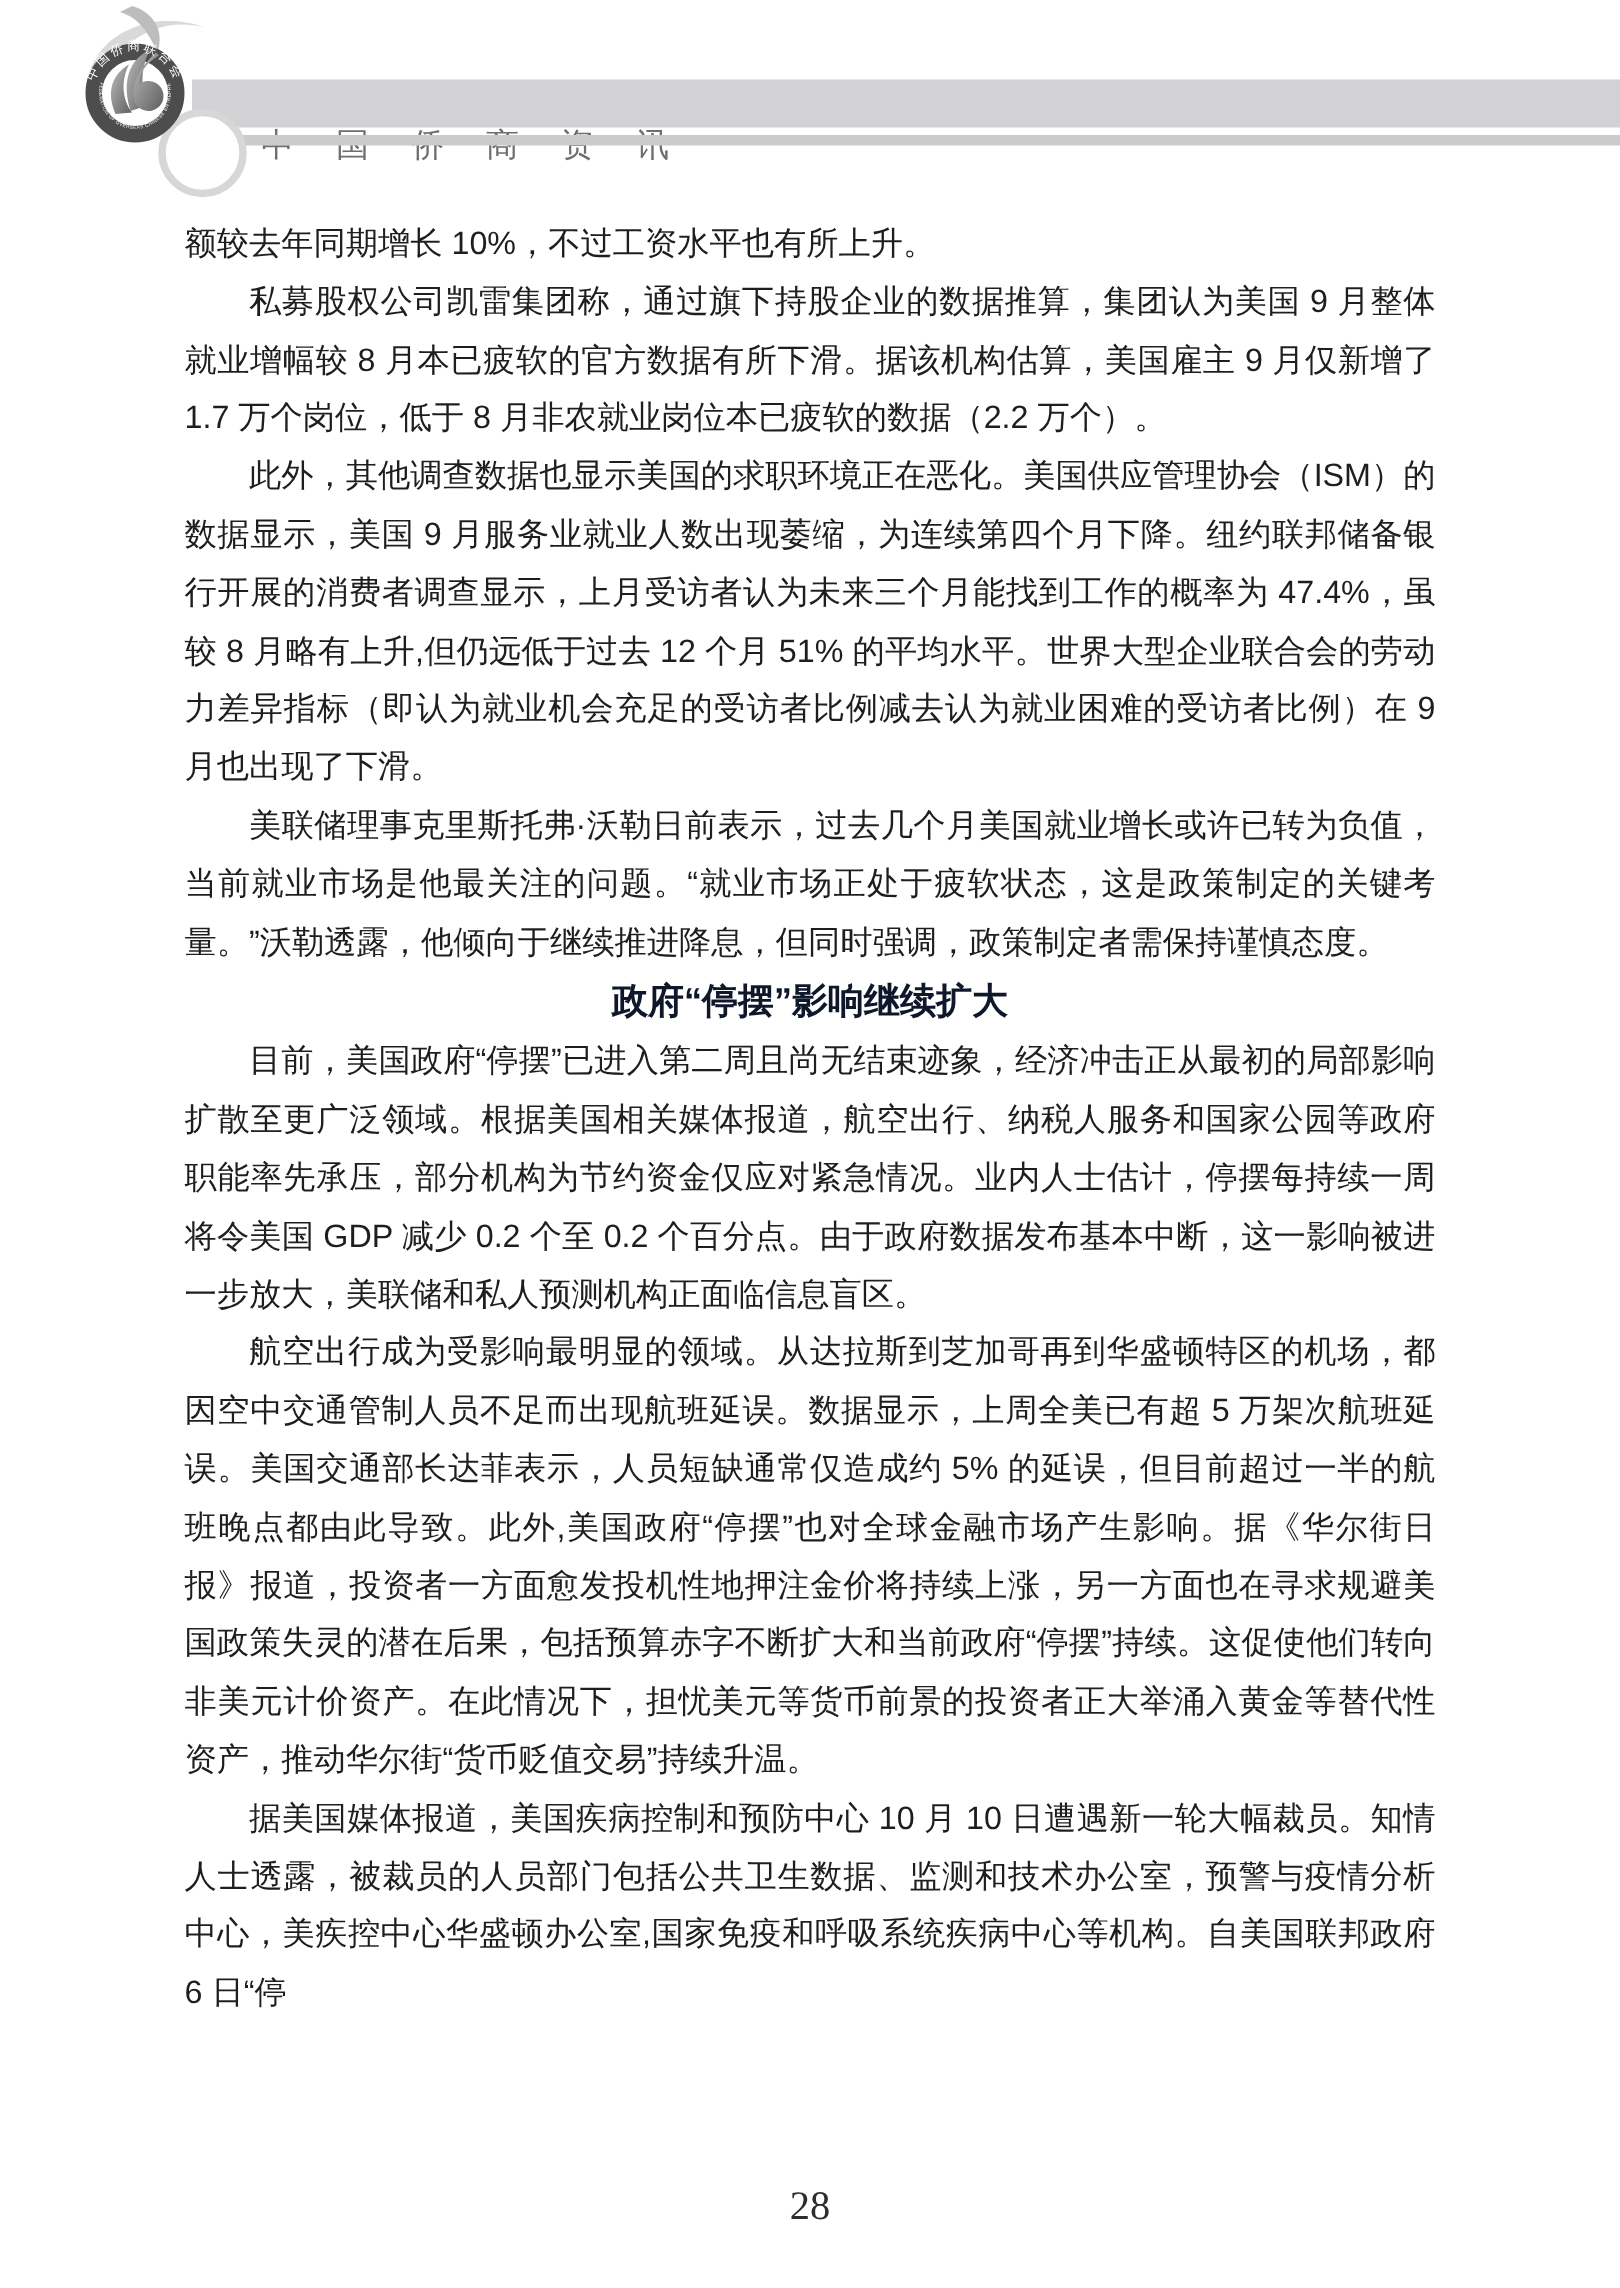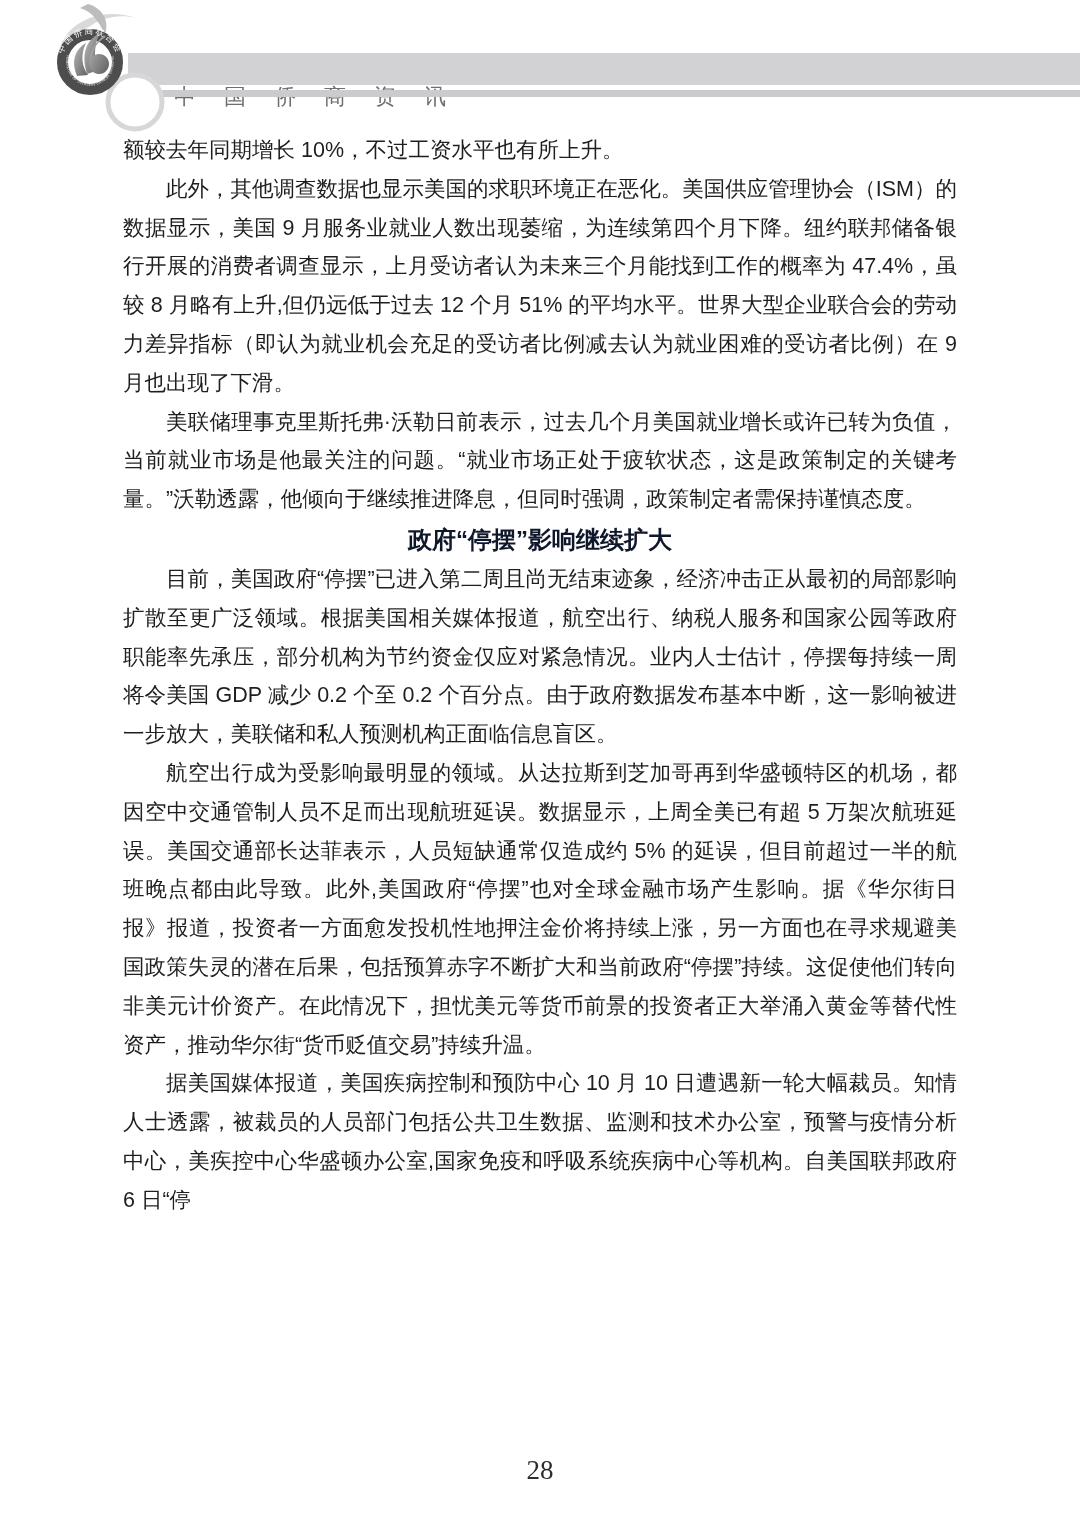--- a/index.html
+++ b/index.html
@@ -26,21 +26,21 @@
   }
   .logo { position:absolute; left:30px; top:4px; width:152px; height:138px; }
 
   
   .content {
     position:absolute; left:123px; top:131px; width:834px;
     font-size:21.5px; line-height:38.8px; color:#1e1e1e;
     text-align:justify;
   }
   .content p { margin:0; text-indent:2em; }
-  .content p.noindent { text-indent:0; }
+  .content p.noindent { text-indent:0;margin-top:12px; }
   .content h2 {
     margin:0; text-indent:0; text-align:center;
     font-size:24px; line-height:41px; font-weight:bold; color:#0f172a;
   }
 
   
   .footer {
     position:absolute; left:0; right:0; top:1455px;
     text-align:center;
     font-family:Liberation Serif, serif;
@@ -87,20 +87,21 @@
         </text>
         <text font-size="3.1" fill="#ffffff" letter-spacing="0.35">
           <textPath href="#arcBot" startOffset="50%" text-anchor="middle">CHINA FEDERATION OF OVERSEAS CHINESE ENTREPRENEURS</textPath>
         </text>
       </svg>
     </div>
   </header>
 
   <main class="content">
     <p class="noindent">额较去年同期增长 10%，不过工资水平也有所上升。</p>
+    <p>私募股权公司凯雷集团称，通过旗下持股企业的数据推算，集团认为美国 9 月整体就业增幅较 8 月本已疲软的官方数据有所下滑。据该机构估算，美国雇主 9 月仅新增了 1.7 万个岗位，低于 8 月非农就业岗位本已疲软的数据（2.2 万个）。</p>
     <p>此外，其他调查数据也显示美国的求职环境正在恶化。美国供应管理协会（ISM）的数据显示，美国 9 月服务业就业人数出现萎缩，为连续第四个月下降。纽约联邦储备银行开展的消费者调查显示，上月受访者认为未来三个月能找到工作的概率为 47.4%，虽较 8 月略有上升,但仍远低于过去 12 个月 51% 的平均水平。世界大型企业联合会的劳动力差异指标（即认为就业机会充足的受访者比例减去认为就业困难的受访者比例）在 9 月也出现了下滑。</p>
     <p>美联储理事克里斯托弗·沃勒日前表示，过去几个月美国就业增长或许已转为负值，当前就业市场是他最关注的问题。“就业市场正处于疲软状态，这是政策制定的关键考量。”沃勒透露，他倾向于继续推进降息，但同时强调，政策制定者需保持谨慎态度。</p>
     <h2>政府“停摆”影响继续扩大</h2>
     <p>目前，美国政府“停摆”已进入第二周且尚无结束迹象，经济冲击正从最初的局部影响扩散至更广泛领域。根据美国相关媒体报道，航空出行、纳税人服务和国家公园等政府职能率先承压，部分机构为节约资金仅应对紧急情况。业内人士估计，停摆每持续一周将令美国 GDP 减少 0.2 个至 0.2 个百分点。由于政府数据发布基本中断，这一影响被进一步放大，美联储和私人预测机构正面临信息盲区。</p>
     <p>航空出行成为受影响最明显的领域。从达拉斯到芝加哥再到华盛顿特区的机场，都因空中交通管制人员不足而出现航班延误。数据显示，上周全美已有超 5 万架次航班延误。美国交通部长达菲表示，人员短缺通常仅造成约 5% 的延误，但目前超过一半的航班晚点都由此导致。此外,美国政府“停摆”也对全球金融市场产生影响。据《华尔街日报》报道，投资者一方面愈发投机性地押注金价将持续上涨，另一方面也在寻求规避美国政策失灵的潜在后果，包括预算赤字不断扩大和当前政府“停摆”持续。这促使他们转向非美元计价资产。在此情况下，担忧美元等货币前景的投资者正大举涌入黄金等替代性资产，推动华尔街“货币贬值交易”持续升温。</p>
     <p>据美国媒体报道，美国疾病控制和预防中心 10 月 10 日遭遇新一轮大幅裁员。知情人士透露，被裁员的人员部门包括公共卫生数据、监测和技术办公室，预警与疫情分析中心，美疾控中心华盛顿办公室,国家免疫和呼吸系统疾病中心等机构。自美国联邦政府 6 日“停</p>
   </main>
 
   <footer class="footer">
     <span>28</span>

